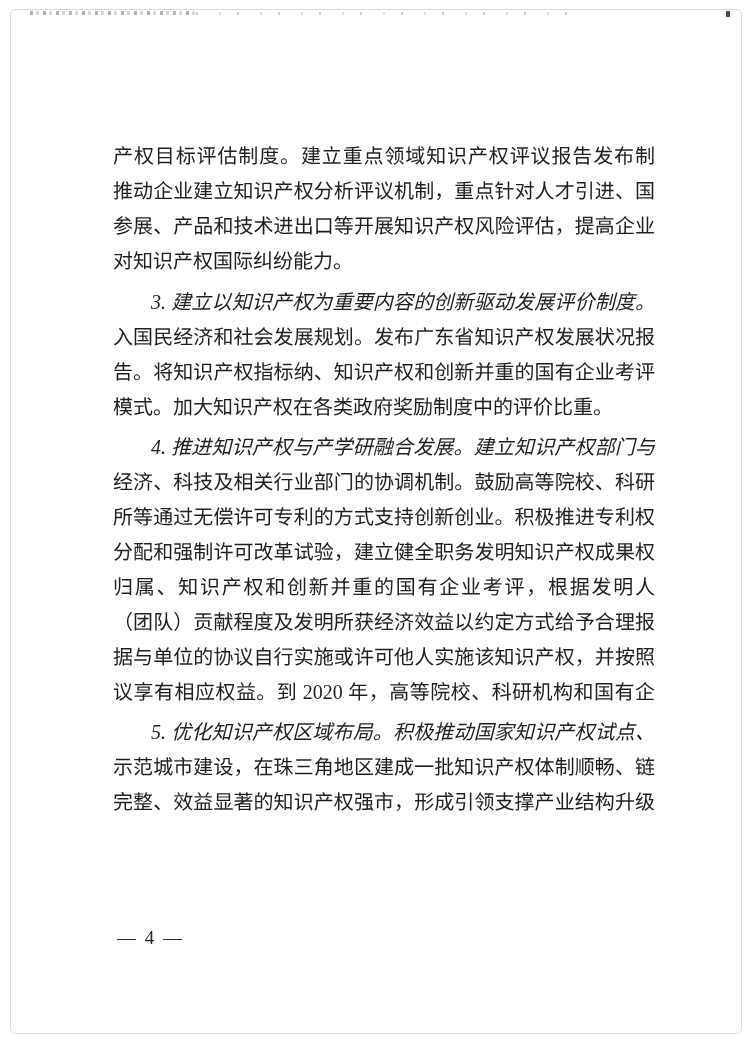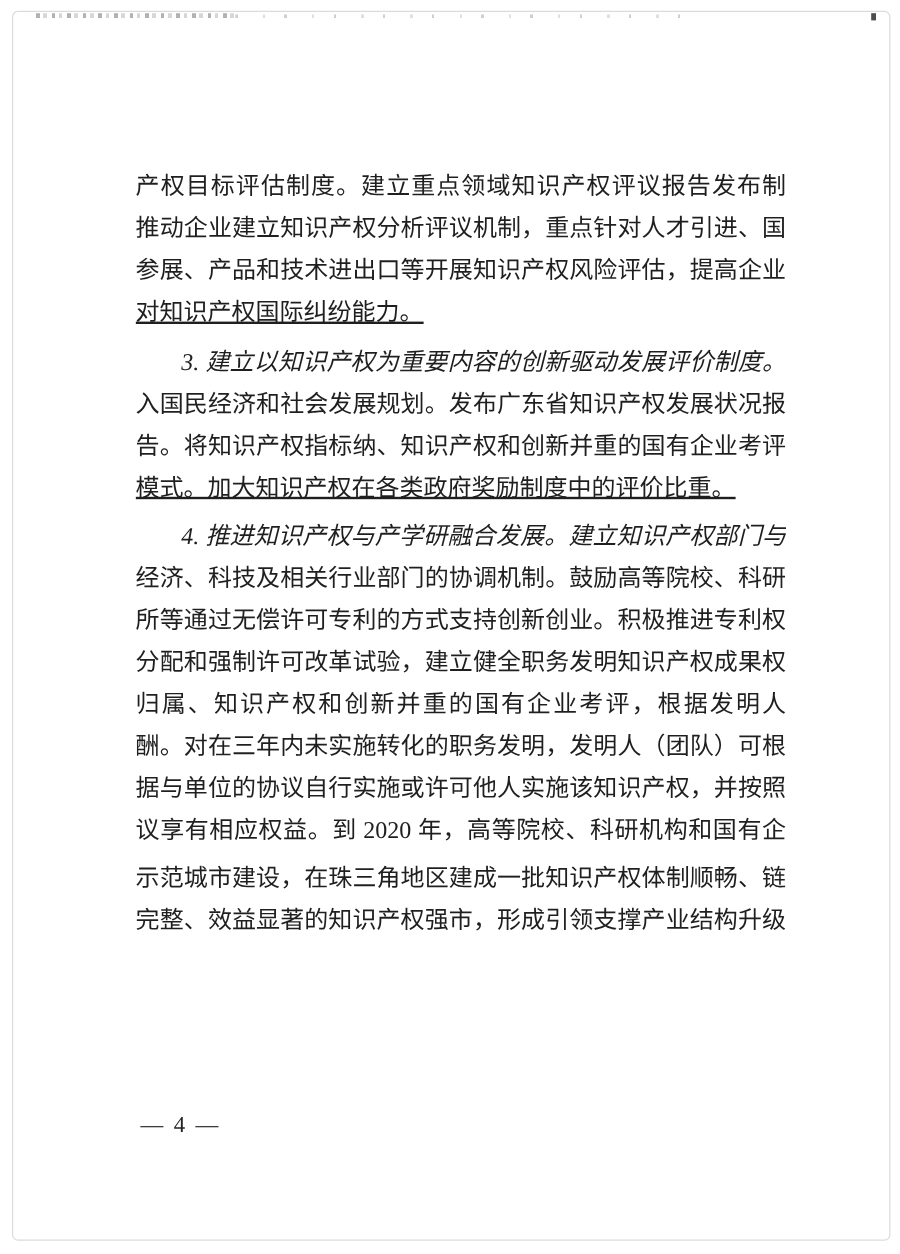--- a/index.html
+++ b/index.html
@@ -71,21 +71,20 @@
   .line {
     height: 35px;
     line-height: 35px;
     text-align: justify;
     text-align-last: justify;
     overflow: hidden;
   }
   .line.last {
     text-align: left;
     text-align-last: left;
-    text-decoration: underline;
   }
   .line.indent {
     text-indent: 38px;
     font-style: italic;
   }
   .para.mt6 { margin-top: 6px; }
   .para.mt5 { margin-top: 5px; }
   .footer {
     position: absolute;
     left: 117px;
@@ -121,26 +120,27 @@
       <div class="line">告。将知识产权指标纳、知识产权和创新并重的国有企业考评</div>
       <div class="line last">模式。加大知识产权在各类政府奖励制度中的评价比重。</div>
     </div>
 
     <div class="para mt5">
       <div class="line indent">4. 推进知识产权与产学研融合发展。建立知识产权部门与</div>
       <div class="line">经济、科技及相关行业部门的协调机制。鼓励高等院校、科研院</div>
       <div class="line">所等通过无偿许可专利的方式支持创新创业。积极推进专利权益</div>
       <div class="line">分配和强制许可改革试验，建立健全职务发明知识产权成果权益</div>
       <div class="line">归属、知识产权和创新并重的国有企业考评，根据发明人</div>
-      <div class="line">酬。对在三年内未实施转化的职务发明，发明人（团队）可根</div>
+      <div class="line">（团队）贡献程度及发明所获经济效益以约定方式给予合理报</div>
       <div class="line">据与单位的协议自行实施或许可他人实施该知识产权，并按照协</div>
       <div class="line">议享有相应权益。到 2020 年，高等院校、科研机构和国有企业</div>
     </div>
 
     <div class="para mt5">
+      <div class="line indent">5. 优化知识产权区域布局。积极推动国家知识产权试点、</div>
       <div class="line">示范城市建设，在珠三角地区建成一批知识产权体制顺畅、链条</div>
       <div class="line">完整、效益显著的知识产权强市，形成引领支撑产业结构升级和</div>
     </div>
 
   </div>
 
   <div class="footer">— 4 —</div>
 </div>
 
 </body></html>

